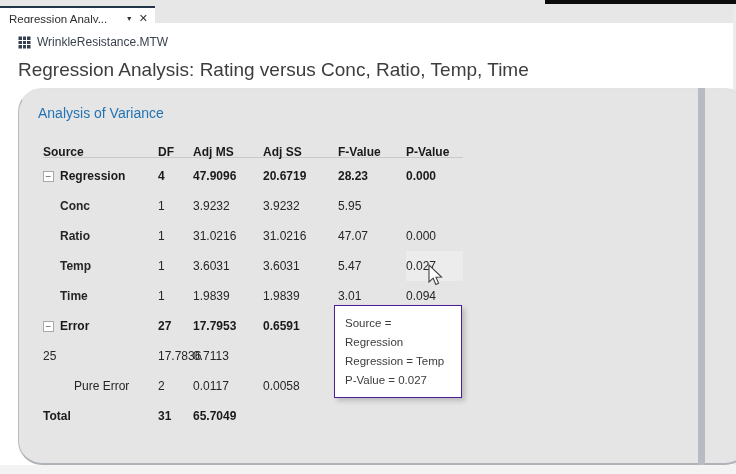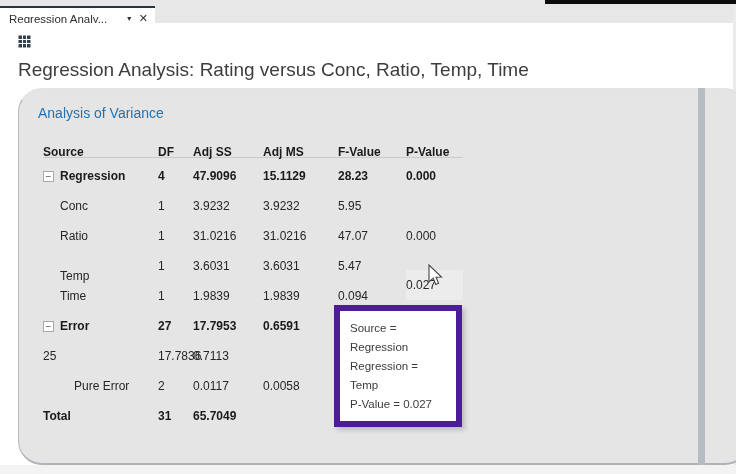--- a/index.html
+++ b/index.html
@@ -30,30 +30,30 @@
   .section-title { margin:14px 0 0 19px; font-size:14px; color:#2373b4; }
 
   .anova { margin:16px 0 0 24px; width:420px; font-size:12px; color:#262626; }
   .trow { display:grid; grid-template-columns:115px 35px 70px 75px 68px 57px; height:30px; }
   .thead { height:21px; border-bottom:1px solid #c9c9c9; font-weight:bold; color:#1a1a1a;
     margin-bottom:3px; }
   .thead > div { line-height:18px; }
   .trow > div { line-height:30px; }
   .trow > .c-source { text-align:right; display:flex; align-items:center; }
   .bold-row { font-weight:bold; color:#1a1a1a; }
-  .ind1 > .c-source { padding-left:17px; }
+  .ind1 > .c-source { padding-left:17px;font-weight:bold; }
   .ind2 > .c-source { padding-left:31px; }
   .collapse-box { display:inline-flex; width:11px; height:11px; border:1px solid #a9a9a9;
     background:#fff; color:#555; font-size:10px; line-height:9px; font-weight:normal;
     align-items:center; justify-content:center; margin-right:6px; }
-  .hl { background:#ececec;margin-top:19px; }
+  .hl { background:#ececec; }
 
   
   .tooltip { position:absolute; left:334px; top:305px; width:128px; background:#fff;
-    border:6px solid #4c1d95; box-shadow:3px 3px 5px rgba(0,0,0,0.18);
+    border:1px solid #4c1d95; box-shadow:3px 3px 5px rgba(0,0,0,0.18);
     padding:8px 10px 7px 10px; font-size:11.5px; color:#3c3c3c; line-height:19px; z-index:5; }
 
   
   .cursor { position:absolute; left:428px; top:264px; z-index:6; }
 
   
   .vscroll { position:absolute; left:698px; top:88px; width:7px; height:378px; background:#b7bcc2; }
   .bottom-area { position:absolute; left:0; top:465px; width:736px; height:9px; background:#f3f3f3; }
 </style>
 </head>
@@ -73,46 +73,47 @@
 
   <div class="doc-header">
     <div class="ws-row">
       <svg width="13" height="13" viewBox="0 0 13 13">
         <rect x="0.5" y="0.5" width="12" height="12" fill="#34404e"></rect>
         <line x1="0" y1="4.5" x2="13" y2="4.5" stroke="#fff" stroke-width="1"></line>
         <line x1="0" y1="8.5" x2="13" y2="8.5" stroke="#fff" stroke-width="1"></line>
         <line x1="4.5" y1="0" x2="4.5" y2="13" stroke="#fff" stroke-width="1"></line>
         <line x1="8.5" y1="0" x2="8.5" y2="13" stroke="#fff" stroke-width="1"></line>
       </svg>
+      <span class="ws-name">WrinkleResistance.MTW</span>
     </div>
     <div class="doc-title">Regression Analysis: Rating versus Conc, Ratio, Temp, Time</div>
   </div>
 
   <div class="panel">
     <div class="section-title">Analysis of Variance</div>
 
     <div class="anova">
 
       <div class="trow thead">
         <div class="c-source">Source</div>
         <div>DF</div>
+        <div>Adj MS</div>
         <div>Adj SS</div>
-        <div>Adj MS</div>
         <div>F-Value</div>
         <div>P-Value</div>
       </div>
 
       <div class="trow bold-row">
         <div class="c-source">
           <span class="collapse-box">−</span>
           <span>Regression</span>
         </div>
         <div>4</div>
         <div>47.9096</div>
-        <div>15.1129</div>
+        <div>20.6719</div>
         <div>28.23</div>
         <div>0.000</div>
       </div>
 
       <div class="trow ind1">
         <div class="c-source">
             <span>Conc</span>
           </div>
         <div>1</div>
         <div>3.9232</div>
@@ -142,20 +143,21 @@
         <div class="hl">0.027</div>
       </div>
 
       <div class="trow ind1">
         <div class="c-source">
             <span>Time</span>
           </div>
         <div>1</div>
         <div>1.9839</div>
         <div>1.9839</div>
+        <div>3.01</div>
         <div>0.094</div>
       </div>
 
       <div class="trow bold-row">
         <div class="c-source">
           <span class="collapse-box">−</span>
           <span>Error</span>
         </div>
         <div>27</div>
         <div>17.7953</div>

